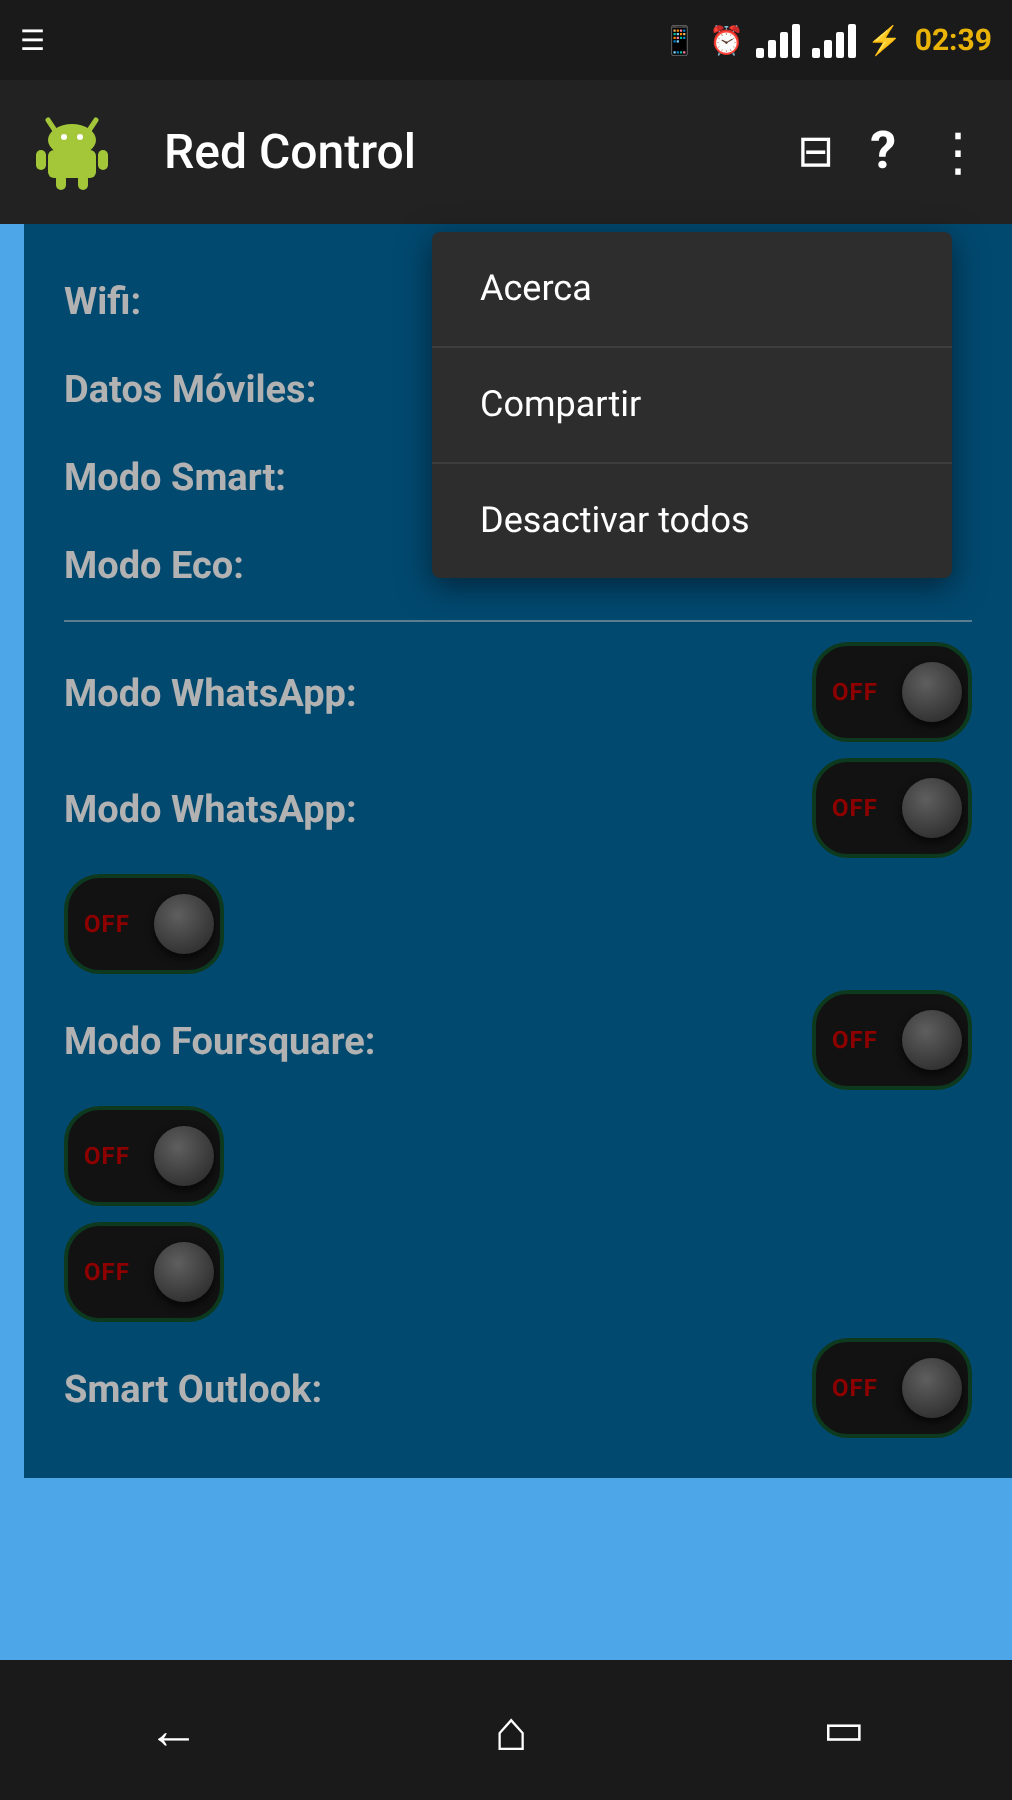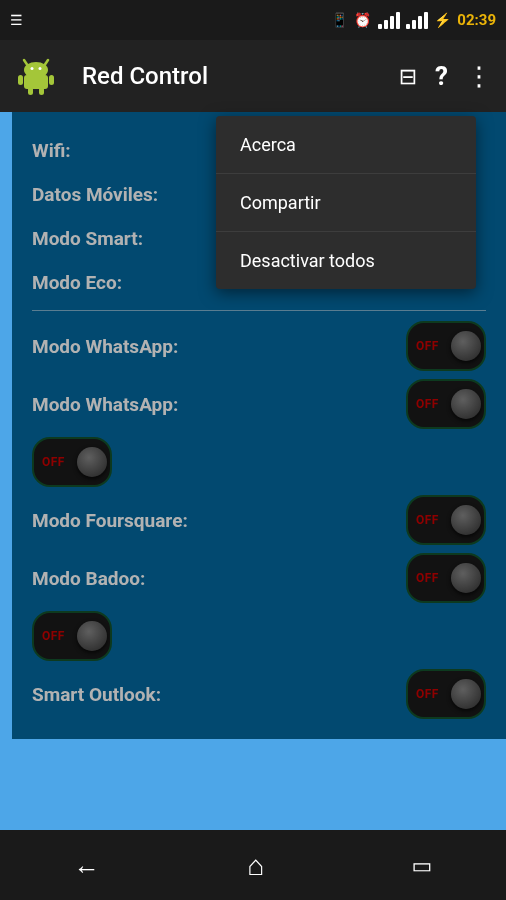--- a/index.html
+++ b/index.html
@@ -306,21 +306,20 @@
 
   <div class="row">
     <span class="row-label">Modo Foursquare:</span>
     <div class="toggle-off">
       <span class="toggle-off-label">OFF</span>
       <div class="toggle-knob"></div>
     </div>
   </div>
 
   <div class="row">
-    <span class="row-label">Modo Badoo:</span>
     <div class="toggle-off">
       <span class="toggle-off-label">OFF</span>
       <div class="toggle-knob"></div>
     </div>
   </div>
 
   <div class="row">
     <div class="toggle-off">
       <span class="toggle-off-label">OFF</span>
       <div class="toggle-knob"></div>

